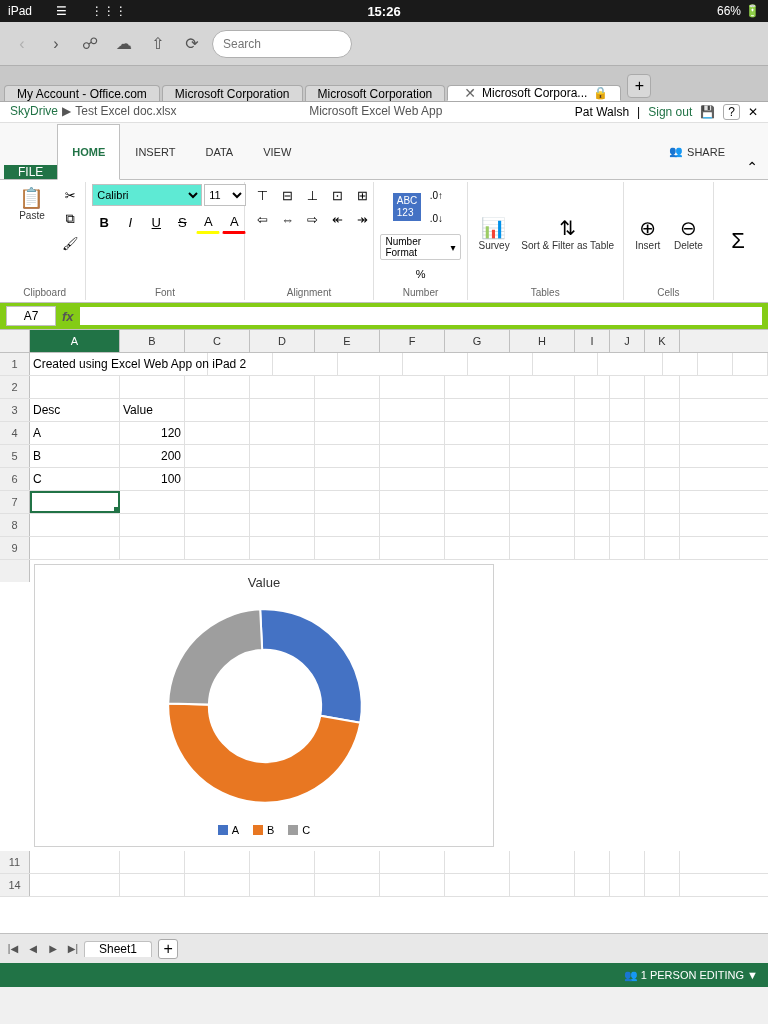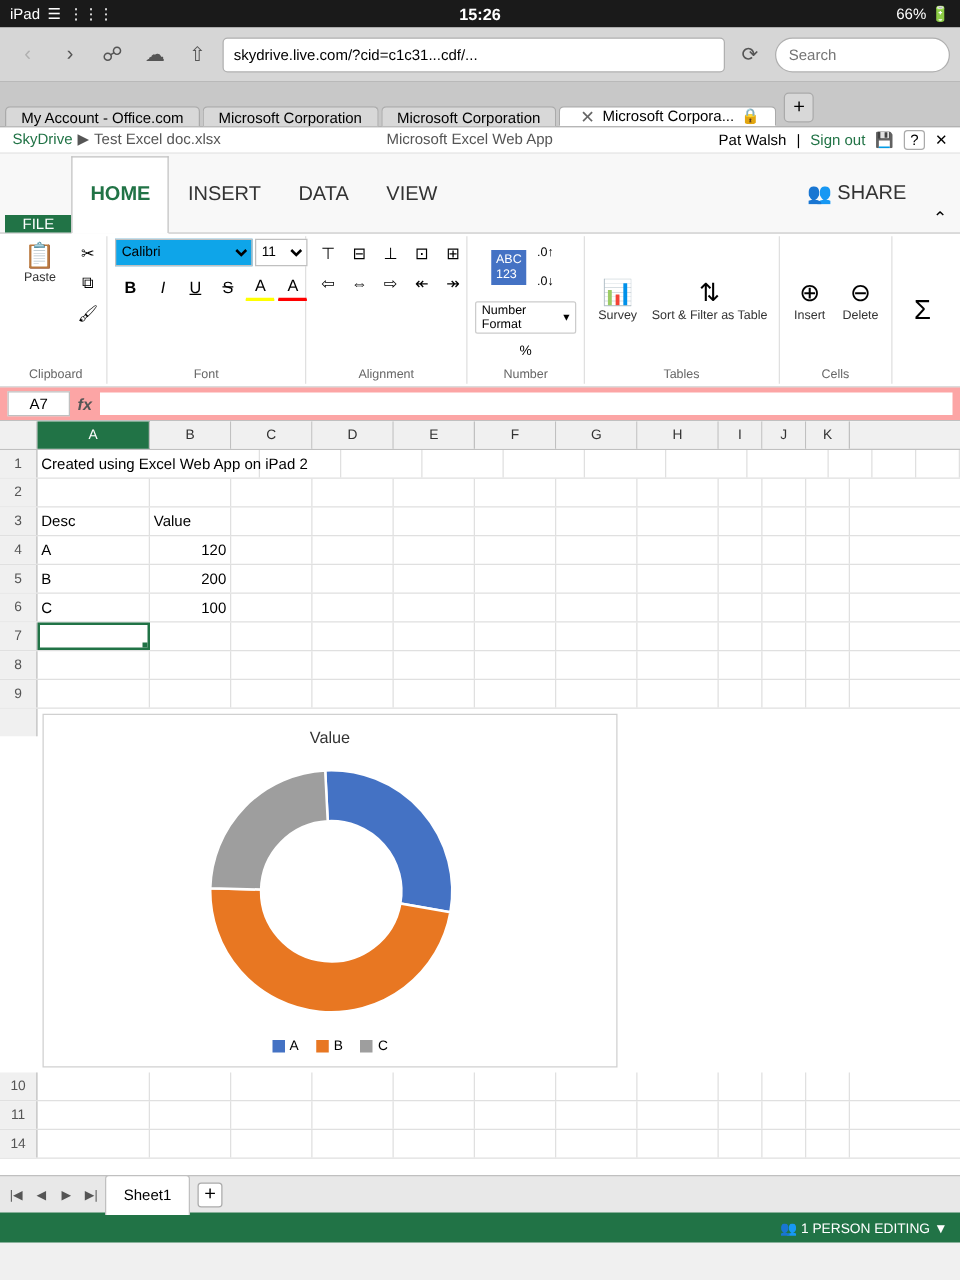--- a/index.html
+++ b/index.html
@@ -9,21 +9,21 @@
     #status-bar {
       background: #1a1a1a;
       color: white;
       height: 22px;
       display: flex;
       align-items: center;
       justify-content: space-between;
       padding: 0 8px;
       font-size: 12px;
     }
-    #status-bar .left { display: flex; align-items: center; gap: 6px; }
+    #status-bar .left { display: flex; align-items: center; gap: 24px; }
     #status-bar .center { position: absolute; left: 50%; transform: translateX(-50%); font-weight: bold; font-size: 13px; }
     #status-bar .right { display: flex; align-items: center; gap: 4px; }
 
     
     #browser-toolbar {
       background: #d6d6d6;
       height: 44px;
       display: flex;
       align-items: center;
       padding: 0 8px;
@@ -110,21 +110,21 @@
     
     #ribbon-tabs {
       display: flex;
       align-items: flex-end;
       padding: 0 4px;
       border-bottom: 1px solid #c0c0c0;
       background: #f8f8f8;
     }
     .ribbon-tab {
       padding: 21px 14px;
-      font-size: 16px;
+      font-size: 11px;
       cursor: pointer;
       border: 1px solid transparent;
       border-bottom: none;
       background: transparent;
       color: #333;
       text-align: center;
     }
     .ribbon-tab.active {
       background: white;
       border-color: #c0c0c0;
@@ -198,41 +198,41 @@
       cursor: pointer;
       border: 1px solid transparent;
       border-radius: 2px;
       font-size: 13px;
       min-width: 24px; min-height: 22px;
     }
 
     
     #font-name-select {
       width: 110px; height: 22px; font-size: 11px;
-      border: 1px solid #c0c0c0; background: #0ea5e9;
+      border: 1px solid #c0c0c0; background: #5eead4;
     }
     #font-size-select {
       width: 42px; height: 22px; font-size: 11px;
       border: 1px solid #c0c0c0; background: white;
     }
     .font-row { display: flex; gap: 2px; margin-bottom: 2px; }
     .bold-btn { font-weight: bold; }
     .italic-btn { font-style: italic; }
     .underline-btn { text-decoration: underline; }
 
     
     .align-row { display: flex; gap: 1px; }
 
     
     #formula-bar {
       display: flex;
       align-items: center;
       padding: 3px 6px;
       border-bottom: 1px solid #c0c0c0;
-      background: #fca5a5;
+      background: #84cc16;
       gap: 6px;
     }
     #cell-ref {
       width: 50px;
       border: 1px solid #c0c0c0;
       padding: 2px 4px;
       font-size: 12px;
       text-align: center;
     }
     #formula-input {
@@ -323,21 +323,21 @@
       display: flex;
       align-items: center;
       background: #e8e8e8;
       border-top: 1px solid #c0c0c0;
       height: 30px;
       padding: 0 4px;
       gap: 2px;
     }
     .sheet-nav-btn { width: 18px; height: 18px; display: flex; align-items: center; justify-content: center; font-size: 10px; cursor: pointer; color: #555; }
     .sheet-tab {
-      height: 32px; padding: 0 14px;
+      height: 16px; padding: 0 14px;
       display: flex; align-items: center;
       border: 1px solid #c0c0c0;
       border-bottom: none;
       background: white;
       font-size: 12px;
       cursor: pointer;
       border-radius: 3px 3px 0 0;
     }
     .sheet-tab-add { width: 20px; height: 20px; display: flex; align-items: center; justify-content: center; border: 1px solid #aaa; border-radius: 3px; font-size: 16px; cursor: pointer; background: white; margin-left: 4px; }
 
@@ -370,21 +370,20 @@
     <span>🔋</span>
   </div>
 </div>
 
 <div id="browser-toolbar">
   <button class="nav-btn disabled">‹</button>
   <button class="nav-btn">›</button>
   <button class="nav-btn">☍</button>
   <button class="nav-btn">☁</button>
   <button class="nav-btn">⇧</button>
-  <input type="text" id="address-bar" value="skydrive.live.com/?cid=c1c31...cdf/..." style="">
   <button class="nav-btn">⟳</button>
   <input type="text" id="search-bar" placeholder="Search" style="">
 </div>
 
 <div id="tab-bar">
   <div class="tab">
     <span>My Account - Office.com</span>
   </div>
   <div class="tab">
     <span>Microsoft Corporation</span>
@@ -721,34 +720,20 @@
               </div>
               <div style="display:flex;align-items:center;gap:4px;">
                 <div style="width:10px;height:10px;background:#9E9E9E;"></div>
                 <span>C</span>
               </div>
           </div>
         </div>
       </div>
       </div>
       <div class="spreadsheet-row">
-        <div class="row-num">10</div>
-        <div class="cell col-a"></div>
-        <div class="cell col-b" style="position: relative; overflow: visible;"></div>
-        <div class="cell col-c"></div>
-        <div class="cell col-d"></div>
-        <div class="cell col-e"></div>
-        <div class="cell col-f"></div>
-        <div class="cell col-g"></div>
-        <div class="cell col-h"></div>
-        <div class="cell col-i"></div>
-        <div class="cell col-j"></div>
-        <div class="cell col-k"></div>
-      </div>
-      <div class="spreadsheet-row">
         <div class="row-num">11</div>
         <div class="cell col-a"></div>
         <div class="cell col-b"></div>
         <div class="cell col-c"></div>
         <div class="cell col-d"></div>
         <div class="cell col-e"></div>
         <div class="cell col-f"></div>
         <div class="cell col-g"></div>
         <div class="cell col-h"></div>
         <div class="cell col-i"></div>

